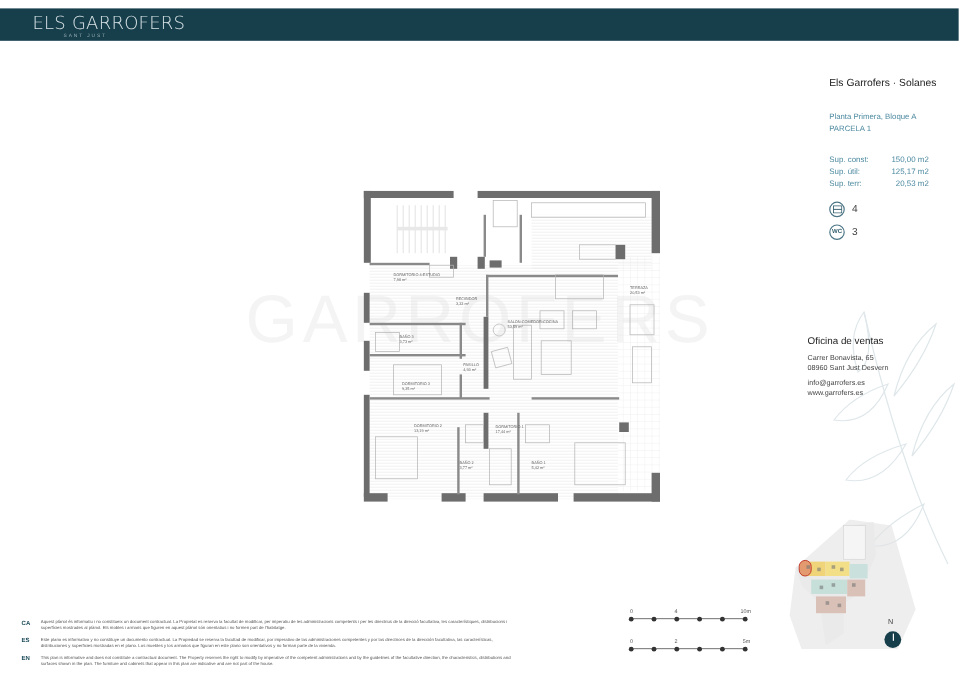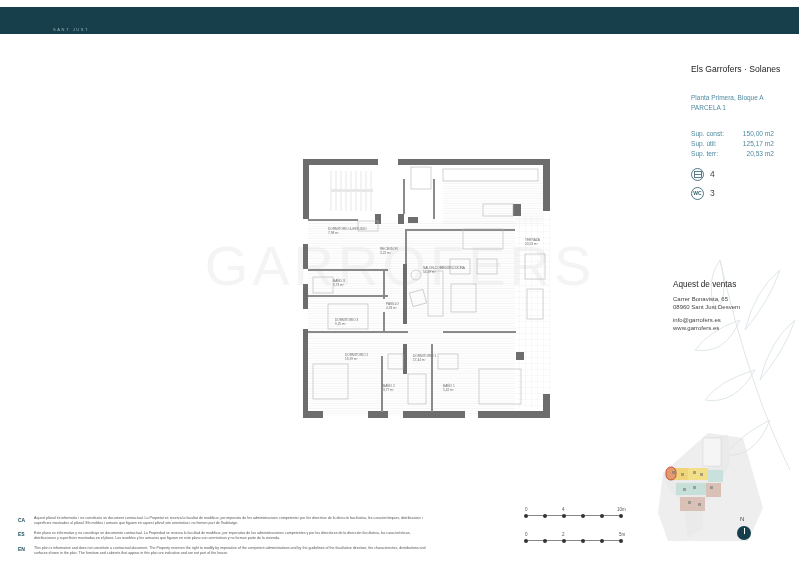--- a/index.html
+++ b/index.html
@@ -46,20 +46,21 @@
 
   .disclaimer { position: absolute; left: 18px; top: 516px; width: 410px; }
   .disc-row { display: flex; margin-bottom: 4.5px; }
   .disc-row .lang { width: 16px; font-size: 5px; font-weight: bold; color: #1d4c5a; padding-top: 0.5px; }
   .disc-row .text { flex: 1; font-size: 3.6px; color: #555; line-height: 5.2px; }
 </style>
 </head>
 <body>
 
 <div class="header">
+  <div class="brand">ELS GARROFERS</div>
   <div class="brand-sub">SANT JUST</div>
 </div>
 
 <svg class="watermark" viewBox="0 0 400 80">
   <text x="200" y="55" text-anchor="middle" font-family="Liberation Sans, sans-serif" font-size="56" fill="#f4f4f4" letter-spacing="4">GARROFERS</text>
 </svg>
 
 <svg class="plan" viewBox="0 0 247 261">
   <defs>
     <pattern id="wood" width="4" height="2.5" patternUnits="userSpaceOnUse">
@@ -215,21 +216,21 @@
     <path d="M30 20 Q15 40 25 70 Q40 60 30 20 Z"></path>
     <path d="M50 80 Q20 90 5 110 Q35 115 50 80 Z"></path>
     <path d="M55 90 Q80 60 90 30 Q65 50 55 90 Z"></path>
     <path d="M65 130 Q30 140 15 160 Q45 165 65 130 Z"></path>
     <path d="M70 140 Q95 110 105 80 Q80 100 70 140 Z"></path>
     <path d="M80 180 Q50 195 35 215 Q65 218 80 180 Z"></path>
   </g>
 </svg>
 
 <div class="office">
-  <div class="title">Aquest de ventas</div>
+  <div class="title">Oficina de ventas</div>
   <div class="addr">
     <div class="line">Carrer Bonavista, 65</div>
     <div class="line">08960 Sant Just Desvern</div>
   </div>
   <div class="web">
     <div class="line">info@garrofers.es</div>
     <div class="line">www.garrofers.es</div>
   </div>
 </div>
 

